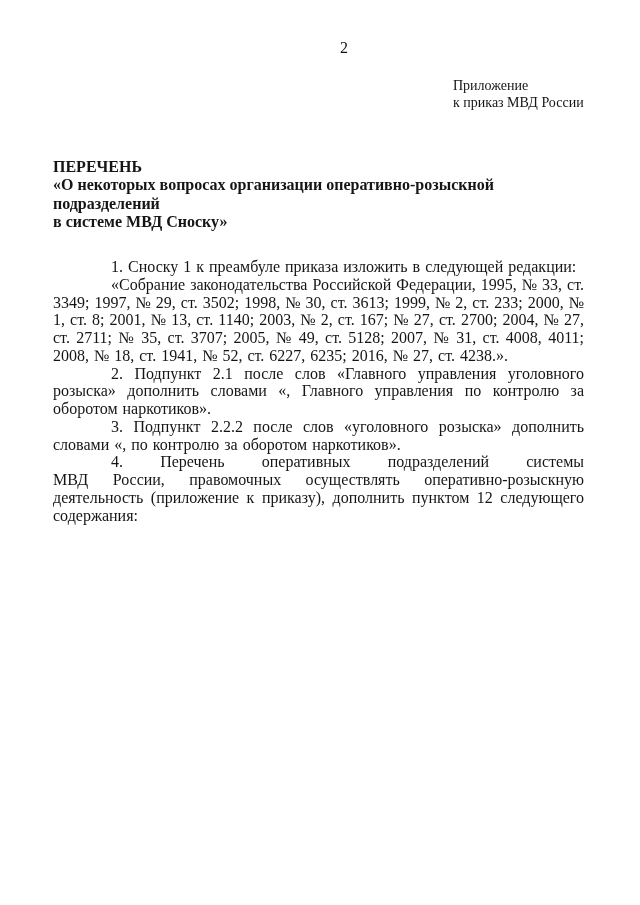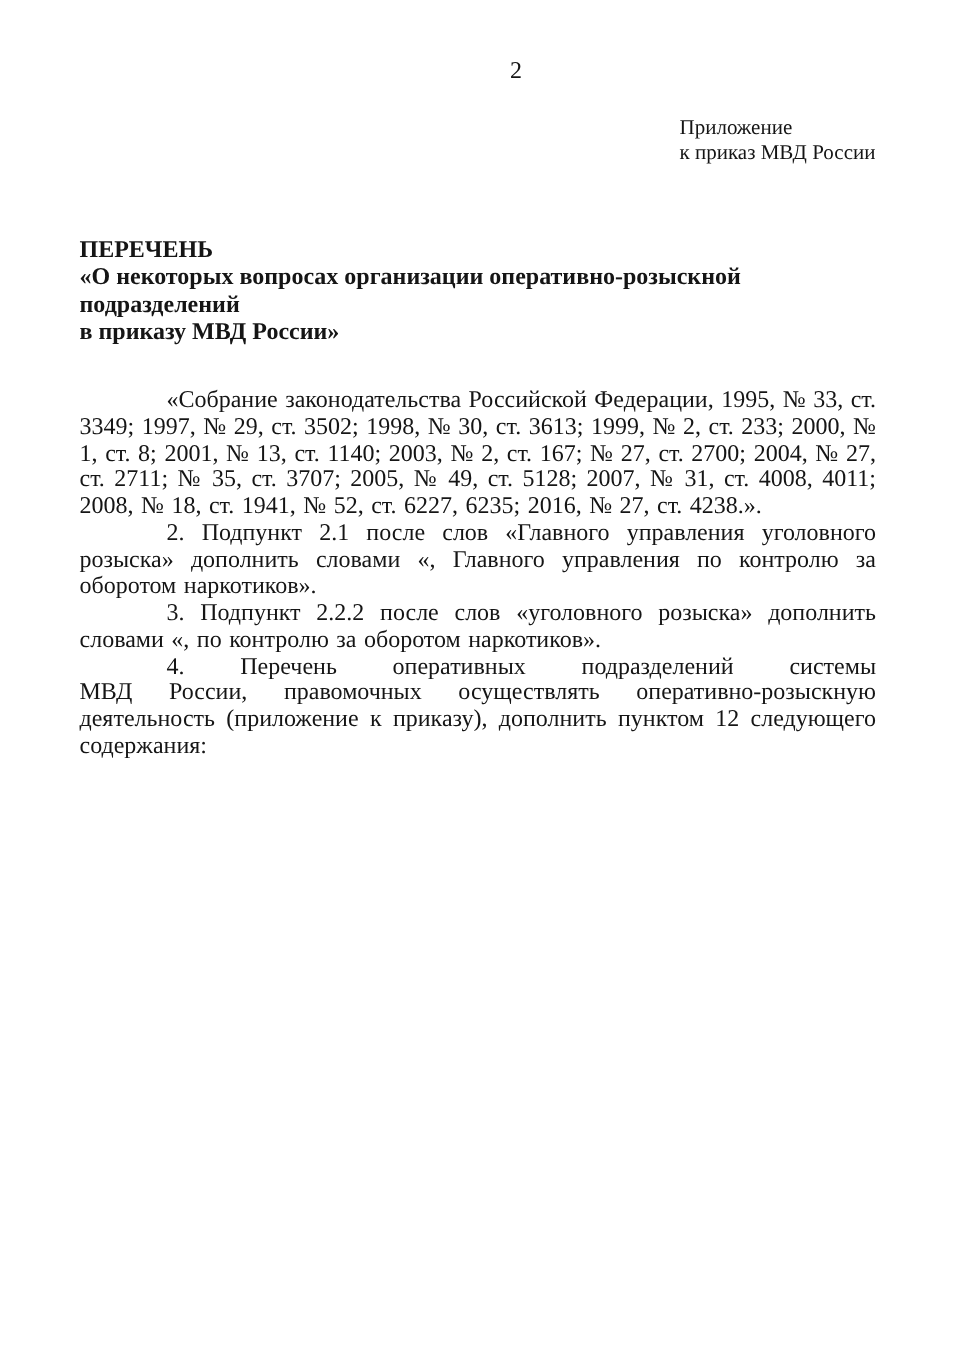--- a/index.html
+++ b/index.html
@@ -72,24 +72,25 @@
   <div class="page-number">2</div>
 
   <div class="annex">
     <div>Приложение</div>
     <div>к приказ МВД России</div>
   </div>
 
   <div class="doc-title">
     <div>ПЕРЕЧЕНЬ</div>
     <div>«О некоторых вопросах организации оперативно-розыскной подразделений</div>
-    <div>в приказу МВД России»</div>
+    <div>в системе МВД Сноску»</div>
   </div>
 
   <div class="body-text">
+    <p class="para">1. Сноску 1 к преамбуле приказа изложить в следующей редакции:</p>
     <p class="para">«Собрание законодательства Российской Федерации, 1995, № 33, ст. 3349; 1997, № 29, ст. 3502; 1998, № 30, ст. 3613; 1999, № 2, ст. 233; 2000, № 1, ст. 8; 2001, № 13, ст. 1140; 2003, № 2, ст. 167; № 27, ст. 2700; 2004, № 27, ст. 2711; № 35, ст. 3707; 2005, № 49, ст. 5128; 2007, № 31, ст. 4008, 4011; 2008, № 18, ст. 1941, № 52, ст. 6227, 6235; 2016, № 27, ст. 4238.».</p>
     <p class="para">2. Подпункт 2.1 после слов «Главного управления уголовного розыска» дополнить словами «, Главного управления по контролю за оборотом наркотиков».</p>
     <p class="para">3. Подпункт 2.2.2 после слов «уголовного розыска» дополнить словами «, по контролю за оборотом наркотиков».</p>
     <p class="para force-justify">4. Перечень оперативных подразделений системы</p>
     <p class="para continuation">МВД России, правомочных осуществлять оперативно-розыскную деятельность (приложение к приказу), дополнить пунктом 12 следующего содержания:</p>
   </div>
 
 </div>
 
 </body></html>

